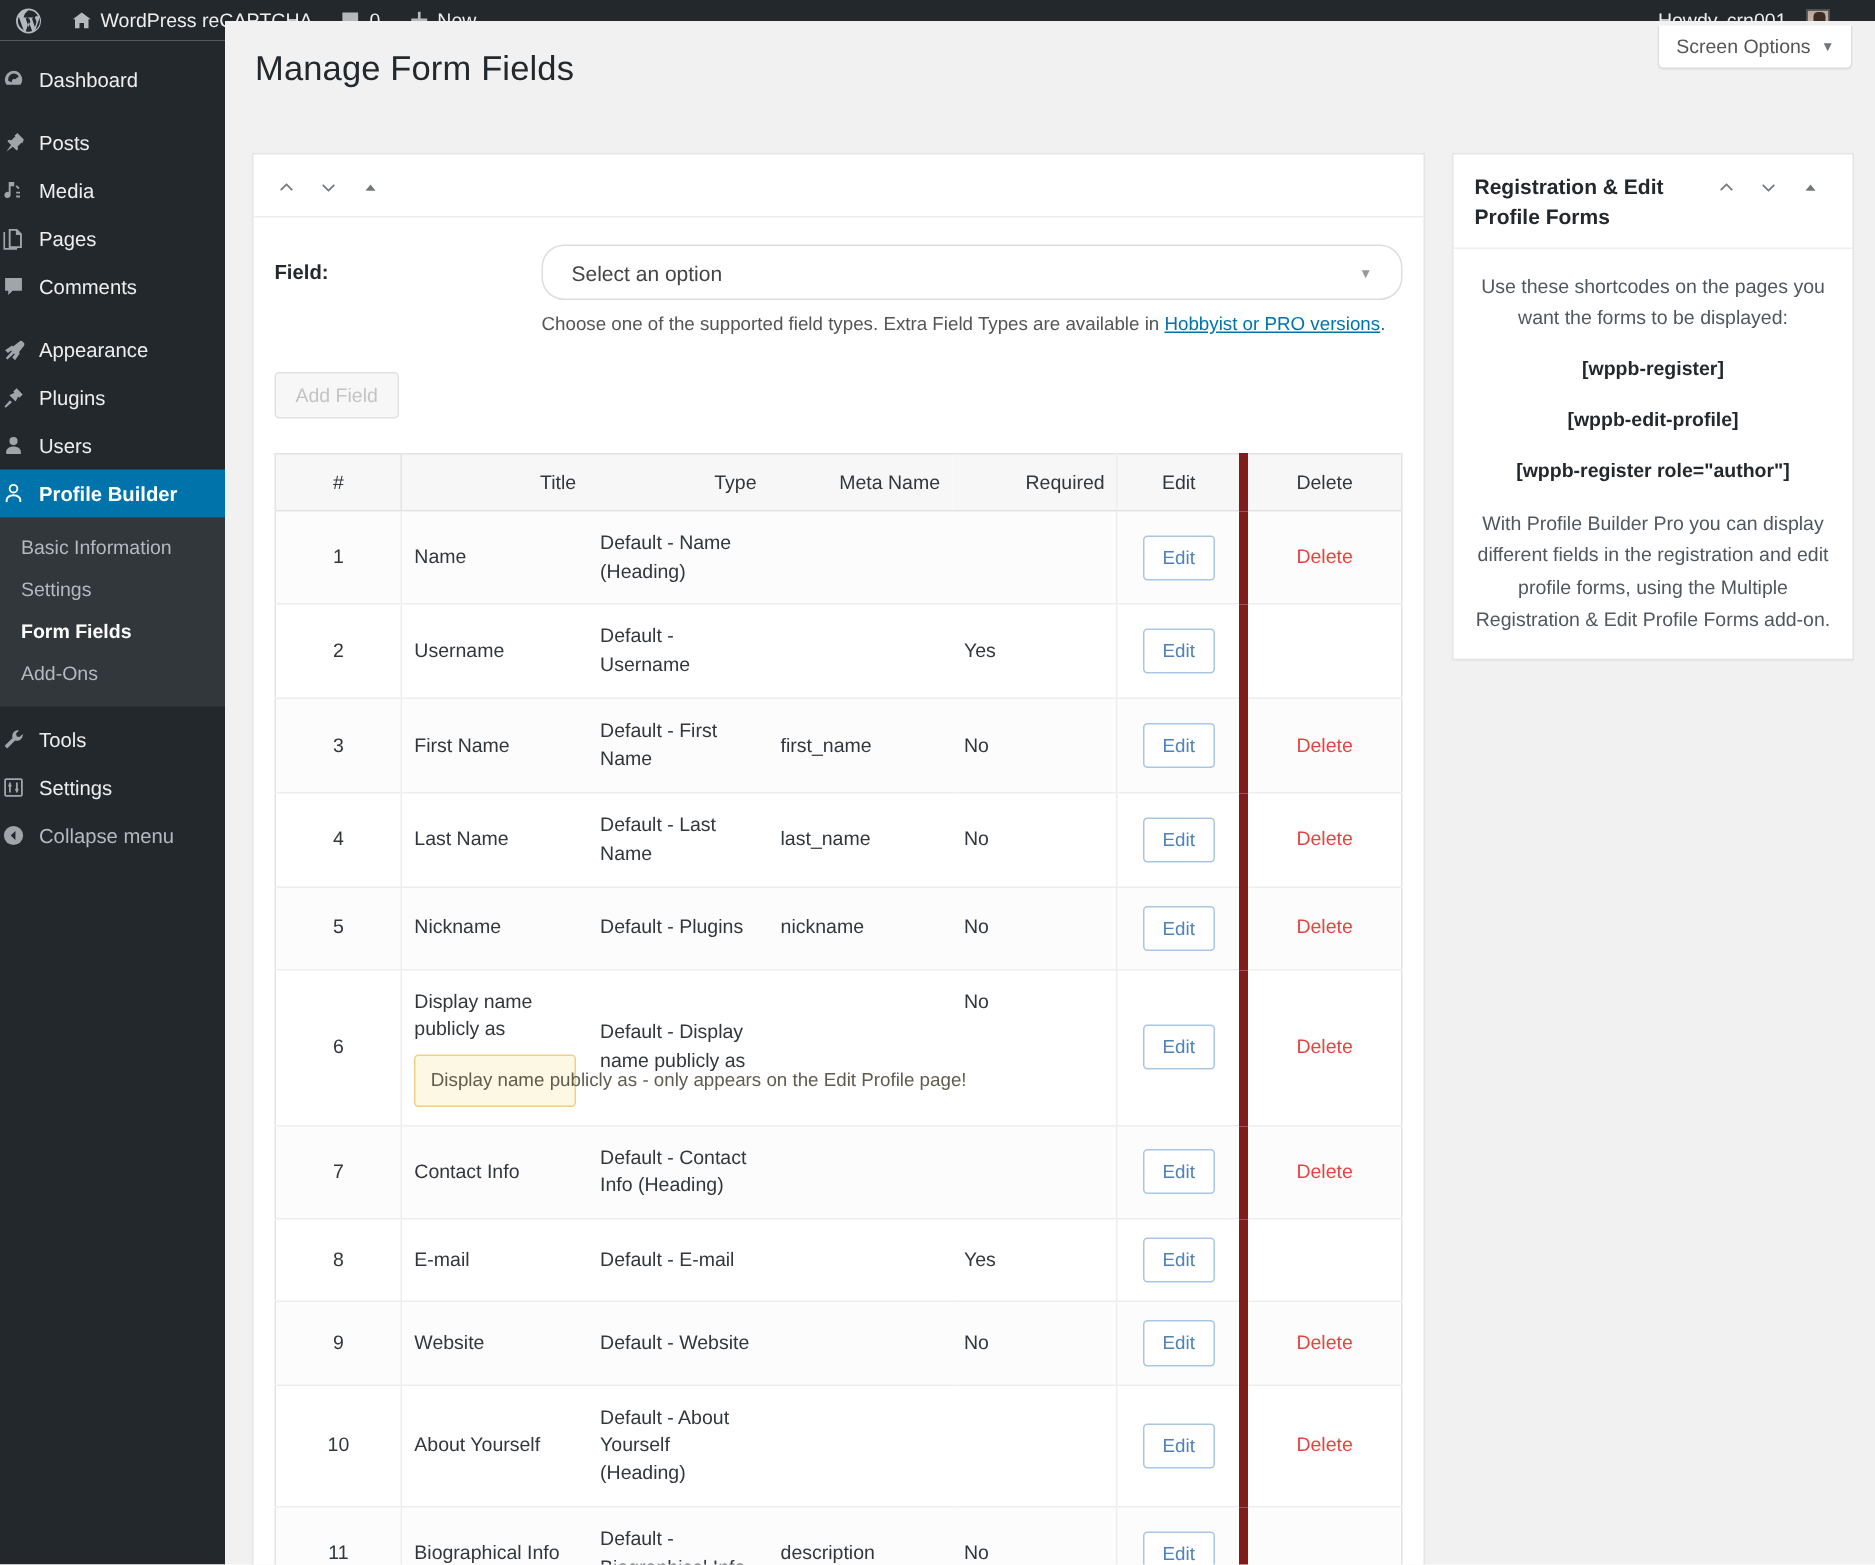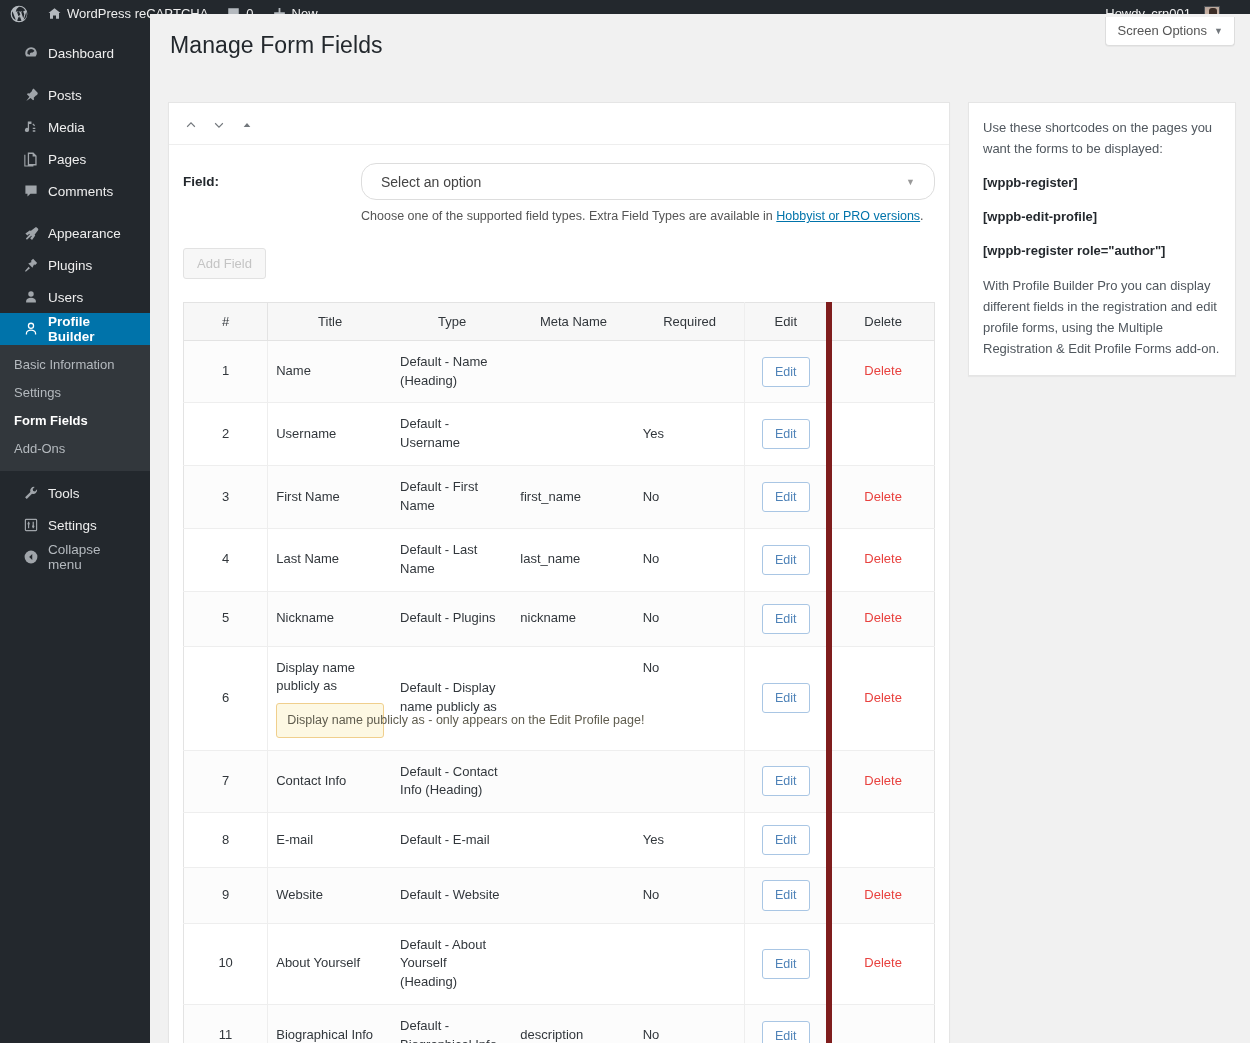--- a/index.html
+++ b/index.html
@@ -45,21 +45,21 @@
     background:#6d6f75; border-radius:6px 6px 0 0;
   }
 
   
   #sidebar {
     position:absolute; top:27px; left:0; width:150px; height:1016px;
     background:#23282d; color:#b4b9be;
   }
   .menu-item {
     display:flex; align-items:center; gap:9px;
-    height:32px; padding:0 22px;
+    height:32px; padding:0 0;
     font-size:13.5px; color:#eee; position:relative;
   }
   .menu-item .mi-icon { width:17px; display:flex; align-items:center; justify-content:center; color:#a0a5aa; flex:0 0 17px; }
   .menu-sep { height:10px; }
   .menu-item.current {
     background:#0073aa; color:#fff; font-weight:600;
   }
   .menu-item.current .mi-icon { color:#fff; }
   .menu-item.current:after {
     content:""; position:absolute; right:-8px; top:50%; margin-top:-8px;
@@ -130,21 +130,21 @@
     display:inline-block; padding:7px 13px;
     background:#f7f7f7; border:1px solid #e2e2e2; border-radius:3px;
     color:#c4c4c4; font-size:13px; cursor:default;
   }
 
   
   table.fields { width:100%; border-collapse:collapse; margin-top:23px; border:1px solid #e3e3e3; table-layout:fixed; }
   table.fields thead th {
     background:#f7f7f7; border-bottom:1px solid #e3e3e3;
     font-weight:400; font-size:13px; color:#32373c;
-    padding:11px 8px; text-align:center;
+    padding:11px 8px; text-align:right;
   }
   table.fields thead th.c-num, table.fields thead th.c-edit, table.fields thead th.c-del { text-align:center; }
   table.fields td {
     border-top:1px solid #eee; padding:12px 8px;
     font-size:13px; color:#32373c; vertical-align:middle; line-height:1.45;
   }
   table.fields tbody tr:nth-child(odd) td { background:#fcfcfc; }
   table.fields tbody tr:nth-child(even) td { background:#fff; }
   td.c-num { text-align:center; color:#777; border-right:1px solid #eee; }
   th.c-num { border-right:1px solid #e3e3e3; }
@@ -169,21 +169,21 @@
   .note {
     margin-top:7px;
     display:block;
     background:#fdf8e3; border:1px solid #f0cf8d; border-radius:3px;
     padding:8px 10px; font-size:12.5px; color:#5f5c4e; line-height:1.3;
     white-space:nowrap;
   }
 
   
   .side-body { padding:14px 14px 16px 14px; font-size:13px; color:#50575e; line-height:1.62; }
-  .side-body p { margin:0 0 13px 0; }
+  .side-body p { margin:0 0 13px 0;text-align:center; }
   .side-body p:last-child { margin-bottom:0; }
   .shortcode { font-weight:700; color:#23282d; margin:0 0 7px 0; }
   .shortcode.last { margin-bottom:14px; }
   .side-head .postbox-title { max-width:160px; }
 </style>
 </head>
 <body>
 
 <div id="adminbar">
   <div class="ab-left">
@@ -539,20 +539,40 @@
                 </tr>
               </tbody>
           </table>
 
         </div>
       </div>
     </div>
 
     <div id="col-right">
       <div class="postbox">
+        <div class="postbox-head side-head">
+          <div class="postbox-title">Registration &amp; Edit Profile Forms</div>
+          <div class="postbox-actions">
+            <span class="hndl-btn">
+              <svg width="14" height="14" viewBox="0 0 20 20" fill="none" stroke="currentColor" stroke-width="1.6">
+                  <path d="M4.5 12.5 10 7l5.5 5.5"></path>
+                </svg>
+            </span>
+            <span class="hndl-btn">
+              <svg width="14" height="14" viewBox="0 0 20 20" fill="none" stroke="currentColor" stroke-width="1.6">
+                  <path d="M4.5 7.5 10 13l5.5-5.5"></path>
+                </svg>
+            </span>
+            <span class="hndl-btn">
+              <svg width="10" height="10" viewBox="0 0 12 12" fill="currentColor">
+                  <path d="M6 3.5 10 8.5H2z"></path>
+                </svg>
+            </span>
+          </div>
+        </div>
         <div class="side-body">
           <p>Use these shortcodes on the pages you want the forms to be displayed:</p>
           <p class="shortcode">[wppb-register]</p>
           <p class="shortcode">[wppb-edit-profile]</p>
           <p class="shortcode last">[wppb-register role="author"]</p>
           <p>With Profile Builder Pro you can display different fields in the registration and edit profile forms, using the Multiple Registration &amp; Edit Profile Forms add-on.</p>
         </div>
       </div>
     </div>
 

